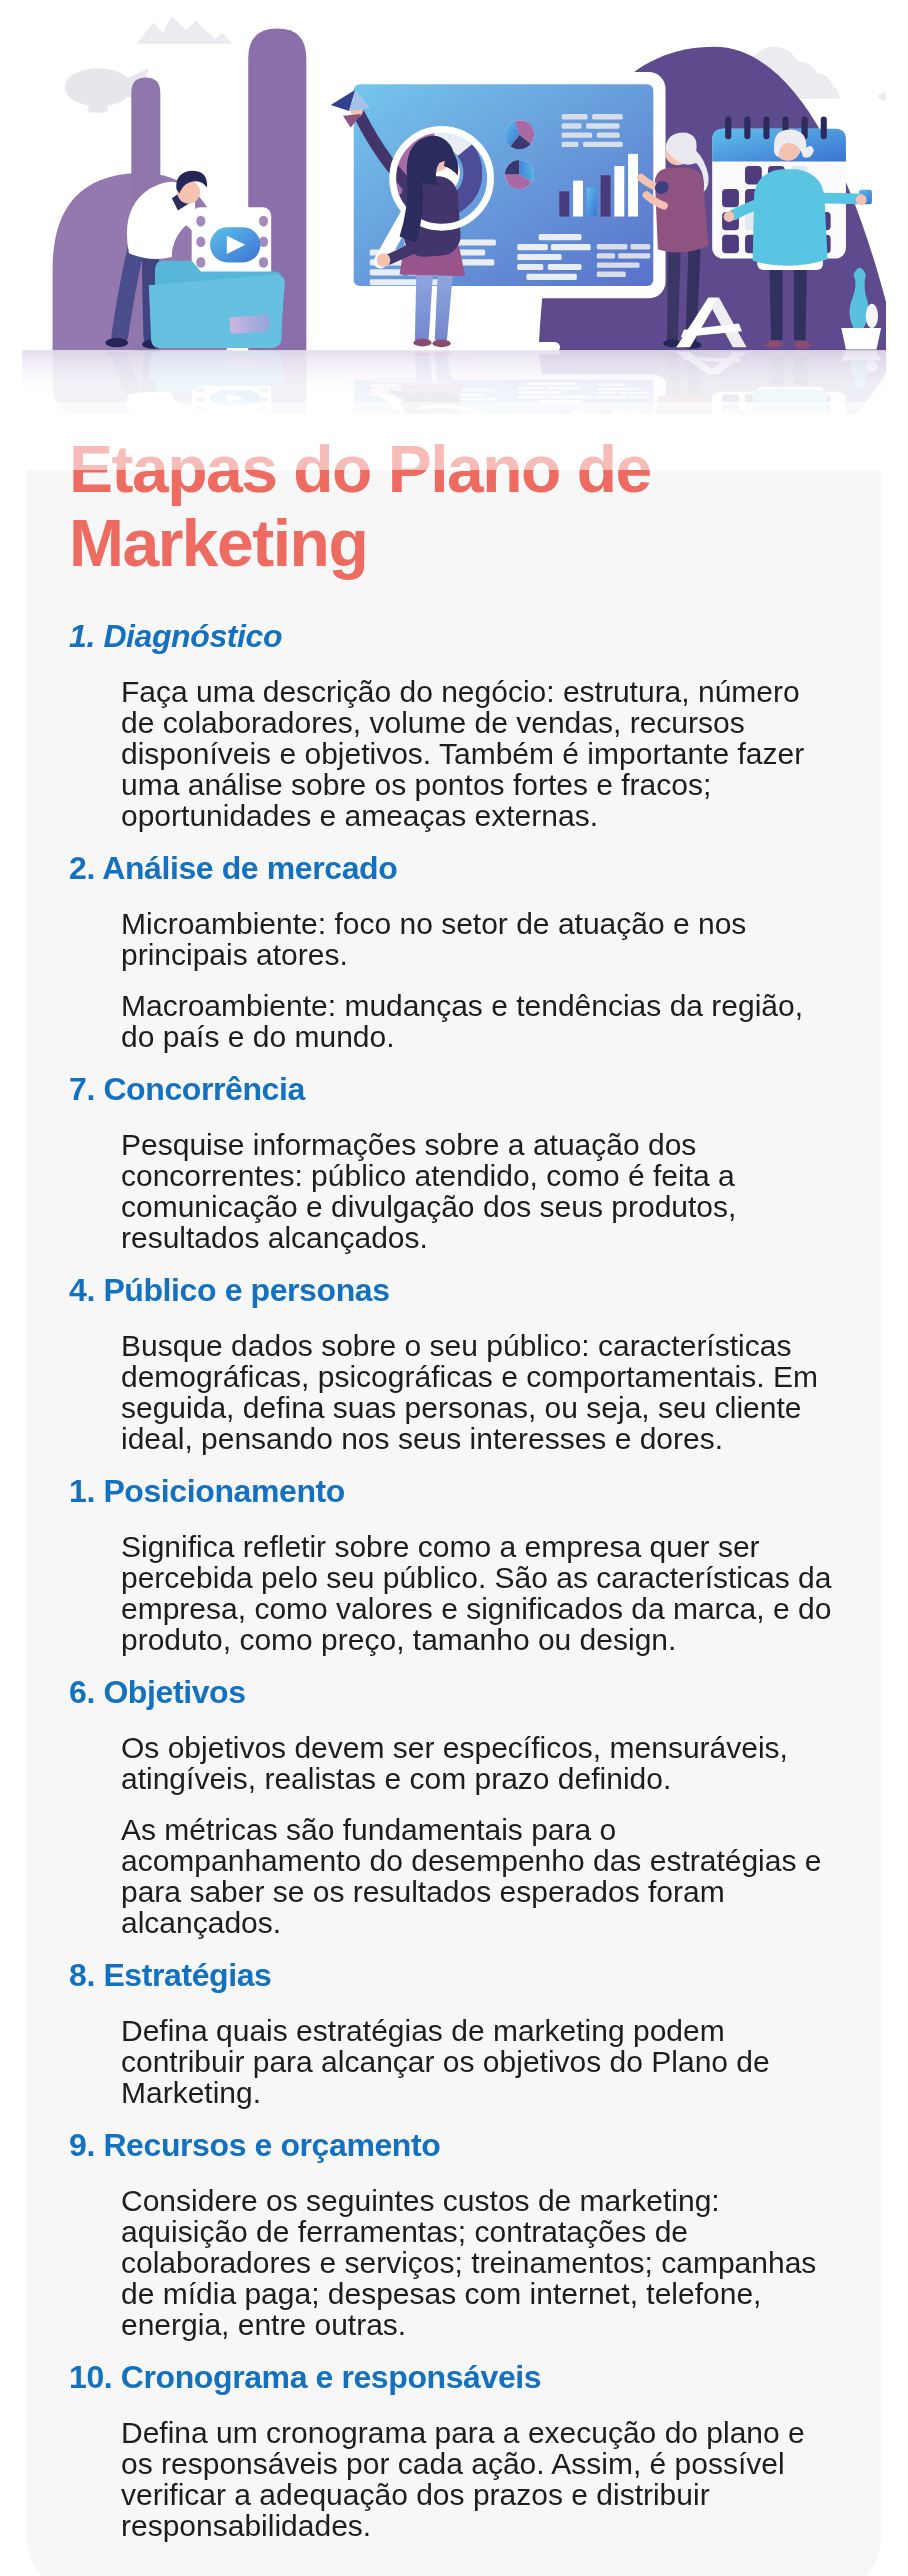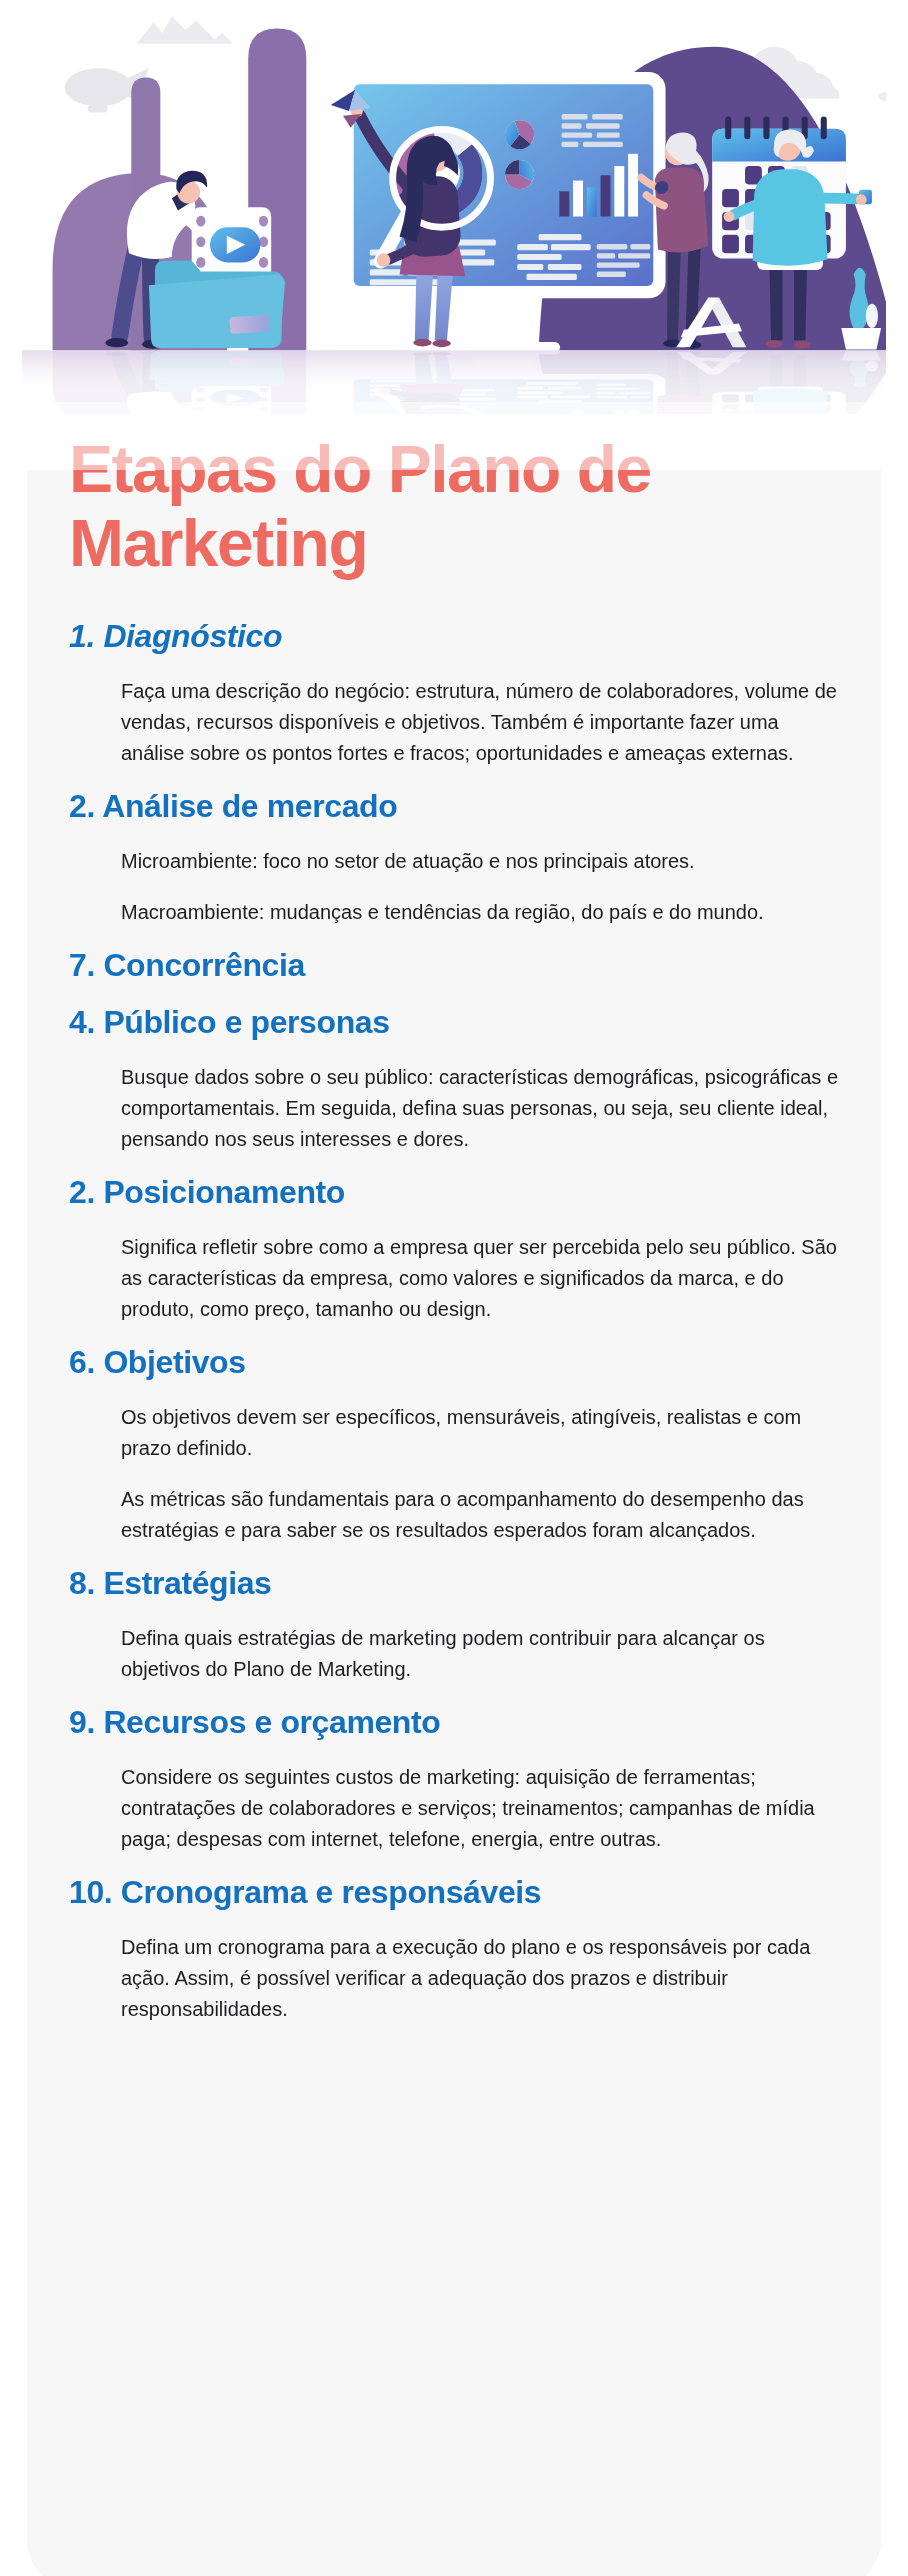--- a/index.html
+++ b/index.html
@@ -10,21 +10,21 @@
         border-radius:49px 49px 0 0;}
   .illustration{position:absolute;top:0;left:0;width:908px;height:398px;}
   .page-title{position:absolute;top:417px;left:47px;width:673px;margin:0;
         font-weight:700;font-size:66px;line-height:1.12;letter-spacing:-1.5px;color:#ED6B61;}
   .fade-band{position:absolute;left:4.6px;right:4.6px;top:386px;height:68px;
         background:rgba(255,255,255,0.55);pointer-events:none;}
   .content{position:absolute;top:603px;left:47px;right:47px;}
   .content h2{margin:15.3px 0 23px;font-weight:700;font-size:32px;line-height:34px;
         letter-spacing:-0.4px;color:#1371BF;}
   .content h2:first-child{margin-top:0;font-style:italic;}
-  .content p{margin:0 0 20px 52px;max-width:719px;font-size:20px;line-height:31px;color:#1D1D1F;}
+  .content p{margin:0 0 20px 52px;max-width:719px;font-size:30px;line-height:31px;color:#1D1D1F;}
 </style>
 </head>
 <body>
 
 <div class="page">
   <div class="card"></div>
   <div class="card-top-white"></div>
 
   <svg class="illustration" viewBox="0 0 1188 520" width="908" height="398">
     <defs>
@@ -292,25 +292,26 @@
 
   <div class="content">
     <h2>1. Diagnóstico</h2>
     <p>Faça uma descrição do negócio: estrutura, número de colaboradores, volume de vendas, recursos disponíveis e objetivos. Também é importante fazer uma análise sobre os pontos fortes e fracos; oportunidades e ameaças externas.</p>
 
     <h2>2. Análise de mercado</h2>
     <p>Microambiente: foco no setor de atuação e nos principais atores.</p>
     <p>Macroambiente: mudanças e tendências da região, do país e do mundo.</p>
 
     <h2>7. Concorrência</h2>
+    <p>Pesquise informações sobre a atuação dos concorrentes: público atendido, como é feita a comunicação e divulgação dos seus produtos, resultados alcançados.</p>
 
     <h2>4. Público e personas</h2>
     <p>Busque dados sobre o seu público: características demográficas, psicográficas e comportamentais. Em seguida, defina suas personas, ou seja, seu cliente ideal, pensando nos seus interesses e dores.</p>
 
-    <h2>2. Posicionamento</h2>
+    <h2>1. Posicionamento</h2>
     <p>Significa refletir sobre como a empresa quer ser percebida pelo seu público. São as características da empresa, como valores e significados da marca, e do produto, como preço, tamanho ou design.</p>
 
     <h2>6. Objetivos</h2>
     <p>Os objetivos devem ser específicos, mensuráveis, atingíveis, realistas e com prazo definido.</p>
 
     <p>As métricas são fundamentais para o acompanhamento do desempenho das estratégias e para saber se os resultados esperados foram alcançados.</p>
 
     <h2>8. Estratégias</h2>
     <p>Defina quais estratégias de marketing podem contribuir para alcançar os objetivos do Plano de Marketing.</p>
 

